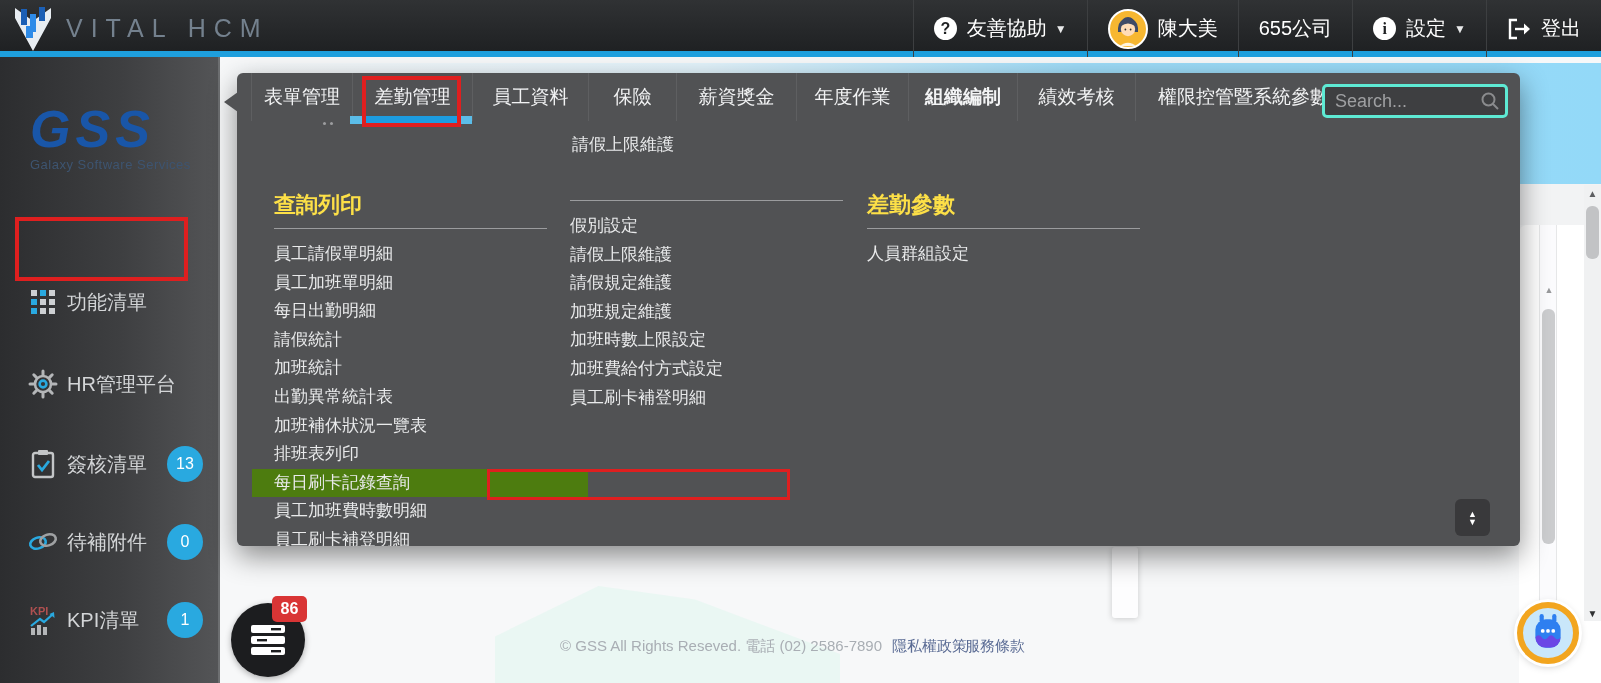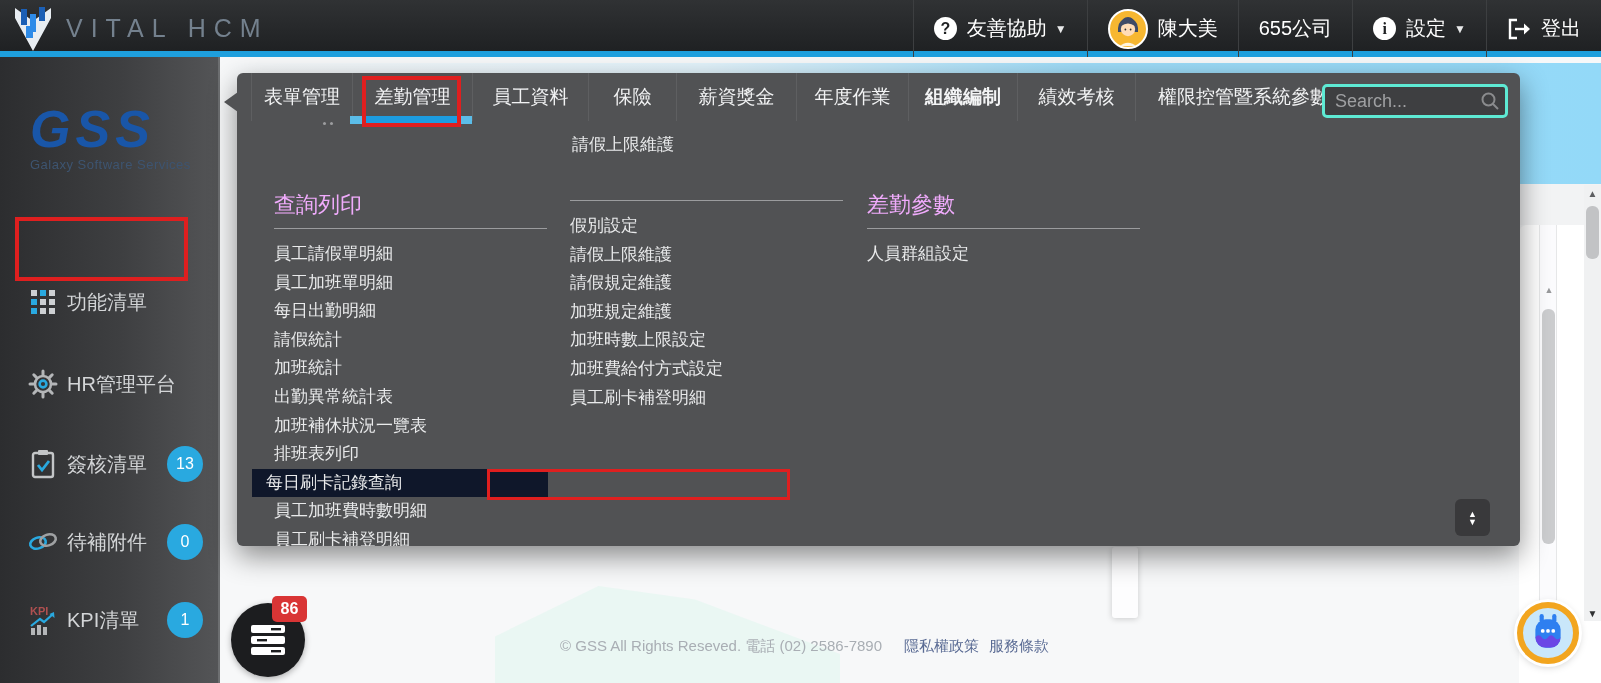--- a/index.html
+++ b/index.html
@@ -42,21 +42,21 @@
   .inner-scroll .arr{position:absolute;left:0;top:60px;width:18px;text-align:center;font-size:9px;color:#98999b;}
   .inner-thumb{position:absolute;left:2px;top:84px;width:13px;height:235px;background:#cbccce;border-radius:6px;}
   .main-scroll{position:absolute;left:1584px;top:185px;width:17px;height:436px;background:#f0f1f2;}
   .main-scroll .up{position:absolute;top:3px;width:17px;text-align:center;font-size:10px;color:#5e5f62;}
   .main-scroll .down{position:absolute;bottom:2px;width:17px;text-align:center;font-size:10px;color:#2f3032;}
   .main-thumb{position:absolute;left:2px;top:21px;width:13px;height:53px;background:#c2c3c5;border-radius:6px;}
   .mid-strip{position:absolute;left:1112px;top:547px;width:26px;height:71px;background:#fdfdfe;
     border-radius:3px;box-shadow:0 1px 6px rgba(0,0,0,.18);}
   .mint{position:absolute;left:495px;top:586px;width:345px;height:97px;background:#e9f7f2;opacity:.95;
     clip-path:polygon(0 52%,30% 0,58% 14%,100% 70%,100% 100%,0 100%);}
-  .footer{position:absolute;left:560px;top:637px;display:flex;gap:22px;font-size:15px;align-items:baseline;}
+  .footer{position:absolute;left:560px;top:637px;display:flex;gap:10px;font-size:15px;align-items:baseline;}
   .footer .copy{color:#a9aeb4;}
   .footer .lnk{color:#5a6b94;cursor:pointer;}
   .footer .lnk+.lnk{margin-left:-12px;}
 
   
   .overlay{position:absolute;left:237px;top:73px;width:1283px;height:473px;background:#515254;
     border-radius:6px;box-shadow:0 10px 28px rgba(0,0,0,.45);z-index:35;overflow:visible;}
   .overlay .clip{position:absolute;inset:0;overflow:hidden;border-radius:6px;}
   .pointer{position:absolute;left:-13px;top:19px;width:0;height:0;
     border-top:10px solid transparent;border-bottom:10px solid transparent;border-right:14px solid #515254;}
@@ -68,25 +68,25 @@
   .tab-underline{position:absolute;left:113px;top:43px;width:122px;height:8px;background:#5bbde9;}
   .tab-underline i{position:absolute;left:12px;top:0;width:98px;height:8px;background:#1d9ce0;}
   .dots{position:absolute;left:86px;top:49px;width:3px;height:3px;background:#9c9d9f;border-radius:50%;
     box-shadow:7px 0 0 #9c9d9f;}
   .search{position:absolute;left:1085px;top:11px;width:186px;height:34px;background:#3e3f41;
     border:3px solid #5eead4;border-radius:5px;color:#cfd0d2;font-size:18px;padding:0 30px 0 10px;outline:none;}
   .search::placeholder{color:#9fa0a2;}
   .search-ico{position:absolute;left:1243px;top:18px;width:20px;height:20px;}
   .stray{position:absolute;left:335px;top:60px;color:#e9eaeb;font-size:17px;cursor:pointer;}
   .col{position:absolute;top:118px;width:273px;}
-  .col h3{margin:0;color:#f0abfc;font-size:22px;font-weight:normal;line-height:28px;}
+  .col h3{margin:0;color:#fde047;font-size:22px;font-weight:bold;line-height:28px;}
   .col .rule{margin-top:9px;border-bottom:1px solid #9b9c9e;}
   .col ul{list-style:none;margin:11px 0 0 0;padding:0;}
   .col li{height:28.6px;line-height:28.6px;color:#e9eaeb;font-size:17px;cursor:pointer;white-space:nowrap;position:relative;}
-  .col li.hl{background:#0f172a;margin-left:-22px;padding-left:14px;width:296px;}
+  .col li.hl{background:#4d7c0f;margin-left:-22px;padding-left:22px;width:336px;}
   .sorter{position:absolute;left:1218px;top:426px;width:35px;height:37px;background:#39393b;border-radius:6px;
     display:flex;flex-direction:column;align-items:center;justify-content:center;color:#fff;cursor:pointer;}
   .sorter span{font-size:9px;line-height:8px;}
 
   
   .anno{position:absolute;border:4px solid #df1f1f;z-index:50;pointer-events:none;}
   .anno-tab{left:362px;top:76px;width:99px;height:51px;}
   .anno-side{left:15px;top:217px;width:173px;height:64px;}
   .anno-item{left:487px;top:469px;width:303px;height:31px;border-width:3px;}
 

